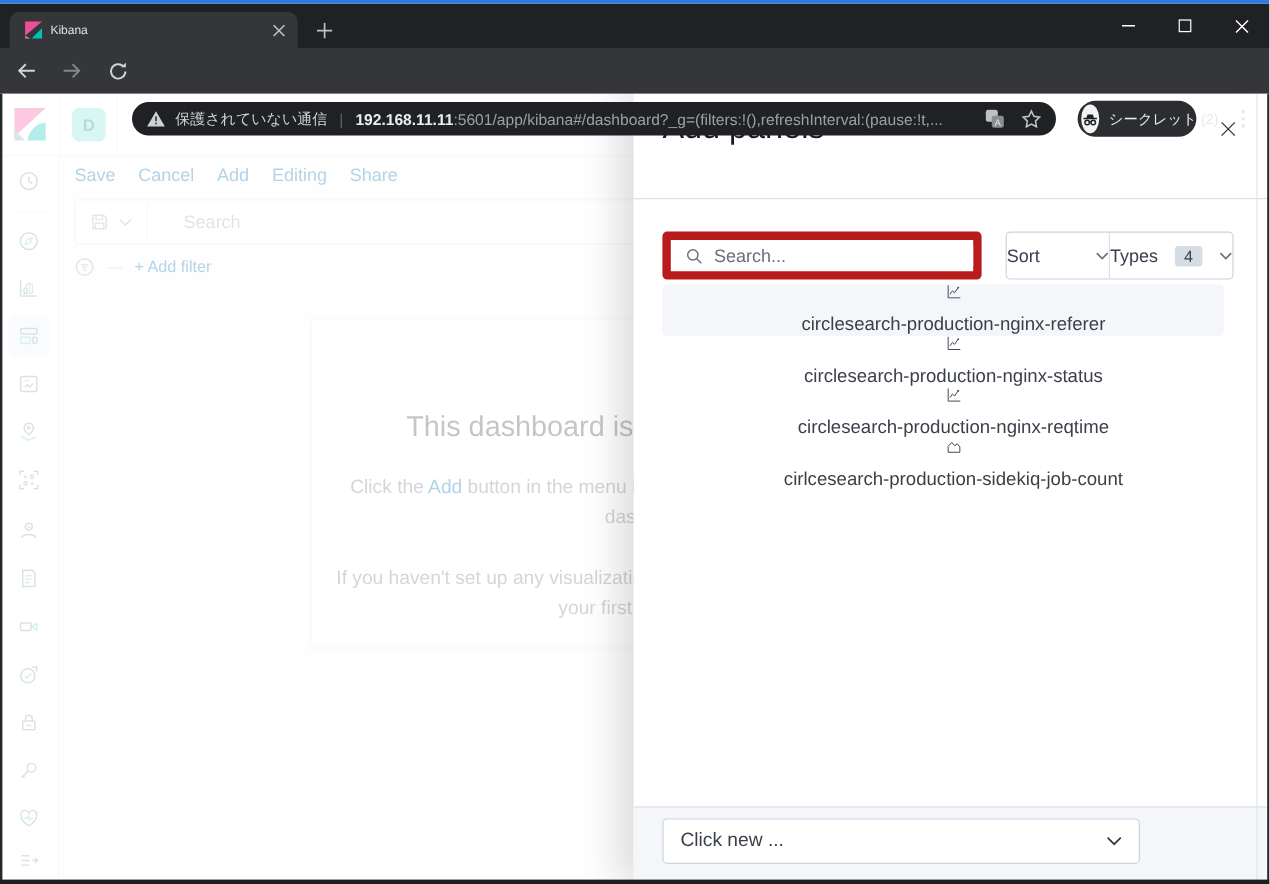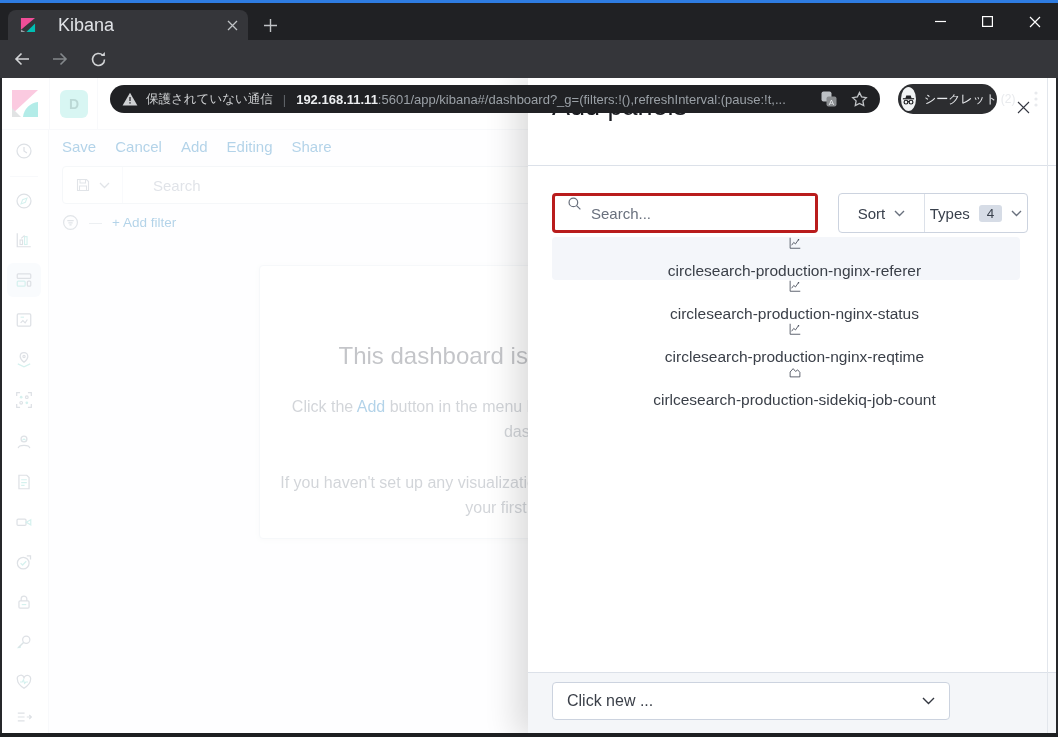--- a/index.html
+++ b/index.html
@@ -3,21 +3,21 @@
 <meta charset="utf-8">
 <style>
   * { margin:0; padding:0; box-sizing:border-box; }
   html,body { width:1058px; height:737px; font-family:"Liberation Sans", sans-serif; }
   #screen { position:relative; width:1058px; height:737px; background:#fff; overflow:hidden; }
 
   
   .top-accent { position:absolute; left:0; top:0; width:1058px; height:3px; background:#2e7ce2; z-index:30; }
   .tabstrip { position:absolute; left:0; top:3px; width:1058px; height:37px; background:#202124; z-index:25; }
   .tab { position:absolute; left:8px; top:7px; width:240px; height:30px; background:#35363a; border-radius:8px 8px 0 0; display:flex; align-items:center; padding:0 8px 0 12px; }
-  .tab-title { color:#e0e2e6; font-size:18px; margin-left:22px; flex:1; }
+  .tab-title { color:#e0e2e6; font-size:10px; margin-left:6px; flex:1; }
   .tab-close { width:16px; height:16px; display:flex; align-items:center; justify-content:center; }
   .favicon { width:16px; height:16px; position:relative; }
   .favicon .pink { position:absolute; inset:0; background:#f04e98; clip-path:polygon(6% 6%, 94% 6%, 6% 80%); }
   .favicon .grey { position:absolute; inset:0; background:#9aa0a6; clip-path:polygon(6% 80%, 34% 94%, 6% 94%); }
   .favicon .teal { position:absolute; inset:0; background:#00bfb3; clip-path:polygon(94% 40%, 94% 94%, 40% 94%); }
   .newtab { position:absolute; left:258px; top:10px; width:24px; height:24px; display:flex; align-items:center; justify-content:center; }
   .win-controls { position:absolute; right:0; top:0; height:37px; display:flex; }
   .win-btn { width:47px; height:37px; display:flex; align-items:center; justify-content:center; }
 
   .toolbar { position:absolute; left:0; top:40px; width:1058px; height:38px; background:#35363a; z-index:25; }
@@ -72,25 +72,25 @@
   .empty-p + .empty-p { margin-top:26px; }
   .empty-link { color:#006bb4; }
 
   .dim-overlay { position:absolute; left:0; top:0; width:1058px; height:659px; background:rgba(255,255,255,0.7); z-index:5; }
 
   
   .flyout { position:absolute; left:528px; top:78px; width:530px; height:659px; background:#fff; z-index:10; box-shadow:-12px 0 30px rgba(0,0,0,0.14); }
   .fly-title { position:absolute; left:24px; top:13px; font-size:27px; font-weight:400; color:#1a1c21; }
   .fly-close { position:absolute; right:26px; top:21px; width:17px; height:17px; display:flex; align-items:center; justify-content:center; }
   .fly-hdiv { position:absolute; left:0; top:87px; width:100%; height:1px; background:#dce1e9; }
-  .fly-search { position:absolute; left:24px; top:115px; width:266px; height:40px; border:3px solid #b91c1c; border-radius:4px; display:flex; padding-left:12px; background:#fff; }
+  .fly-search { position:absolute; left:24px; top:115px; width:266px; height:40px; border:7px solid #b91c1c; border-radius:4px; display:flex; align-items:center; padding-left:12px; background:#fff; }
   .fly-search input { border:none; outline:none; flex:1; font-size:15px; margin-left:9px; color:#343741; font-family:"Liberation Sans",sans-serif; }
   .fly-search input::placeholder { color:#69707d; }
   .filter-group { position:absolute; left:310px; top:115px; width:190px; height:40px; border:1px solid #ccd3df; border-radius:4px; background:#fff; display:flex; }
-  .fg-btn { display:flex; align-items:center; justify-content:center; gap:9px; font-size:15px; color:#39404c; }
+  .fg-btn { display:flex; align-items:center; justify-content:space-between; gap:9px; font-size:15px; color:#39404c; }
   .fg-sort { width:86px; border-right:1px solid #dce1e9; }
   .fg-types { flex:1; }
   .count-badge { background:#d6dce6; color:#39404c; font-size:13.5px; border-radius:3px; padding:1px 8px; }
 
   .fly-list { position:absolute; left:24px; top:159px; width:468px; }
   .fly-row { height:43px; display:flex; align-items:center; gap:13px; padding-left:17px;flex-direction:column; }
   .fly-row.selected { background:#f4f6fa; border-radius:4px; }
   .fly-row-label { font-size:15.5px; color:#3a3f48; }
 
   .fly-footer { position:absolute; left:0; top:594px; width:530px; height:65px; background:#f4f6f9; border-top:1px solid #dce1e9; }

